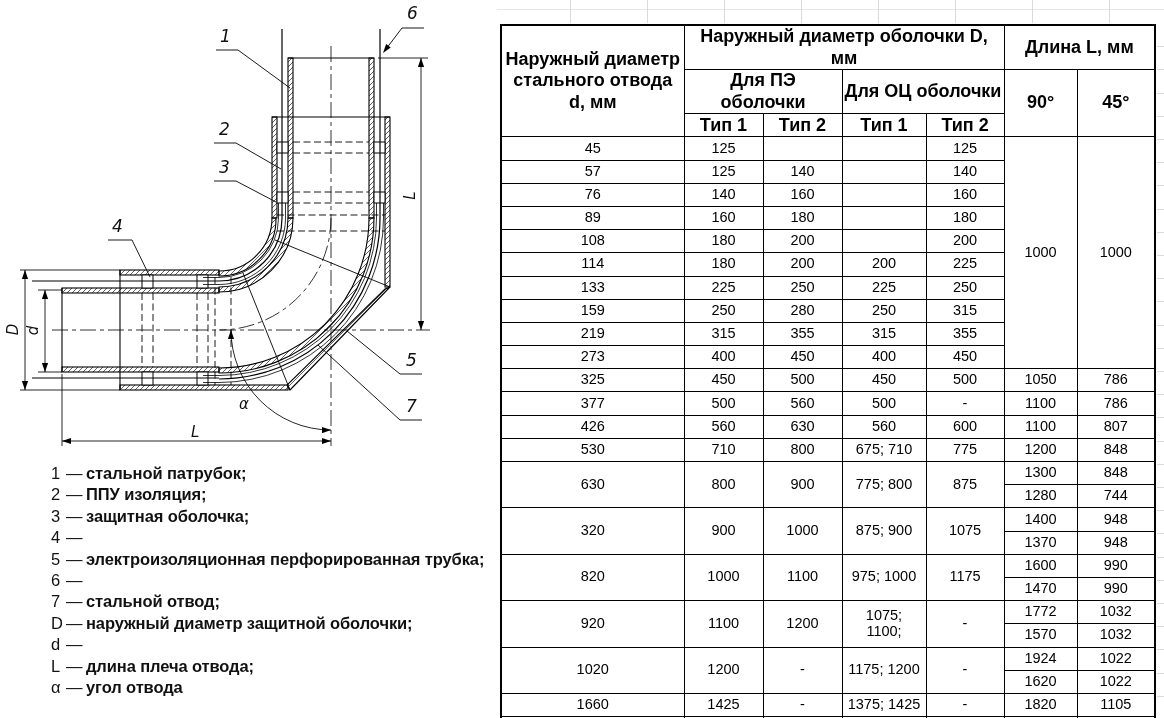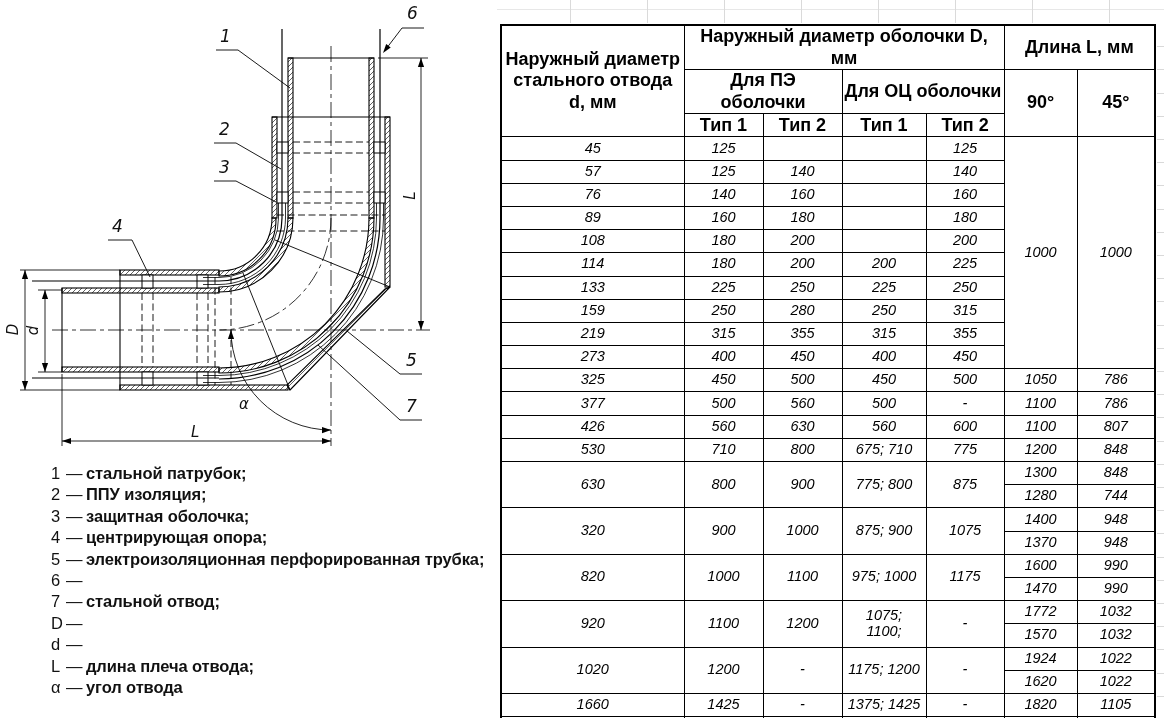--- a/index.html
+++ b/index.html
@@ -25,21 +25,21 @@
   
   .dims-table{position:absolute;left:500px;top:24px;width:654px;border-collapse:collapse;
               table-layout:fixed;border:2px solid #000;}
   .dims-table th,.dims-table td{border:1px solid #000;text-align:center;vertical-align:middle;
               padding:0 2px;overflow:hidden;}
   .dims-table thead th{font-weight:bold;font-size:18px;line-height:1.2;margin-left:36px;}
   .dims-table thead tr:nth-child(1){height:27px;}
   .dims-table thead tr:nth-child(2){height:23px;}
   .dims-table thead tr:nth-child(3){height:23px;}
   .dims-table tbody td{font-size:14.5px;white-space:pre-line;line-height:1.1;}
-  .dims-table tbody tr{height:23.2px;font-style:italic;}
+  .dims-table tbody tr{height:23.2px;}
 
   
   .grid-h-top{position:absolute;left:497px;top:9px;width:667px;height:1px;background:#e7e7e7;}
   .grid-v{position:absolute;top:0;width:1px;height:23px;background:#dadada;}
   .grid-right{position:absolute;left:1157px;top:24px;width:7px;height:678px;
      background:repeating-linear-gradient(to bottom,transparent 0,transparent 22.2px,#d9d9d9 22.2px,#d9d9d9 23.2px);}
 </style>
 </head>
 <body>
 
@@ -221,39 +221,39 @@
         <span class="legend-txt">ППУ изоляция;</span>
       </div>
       <div class="legend-row">
         <span class="legend-sym">3</span>
         <span class="legend-dash">—</span>
         <span class="legend-txt">защитная оболочка;</span>
       </div>
       <div class="legend-row">
         <span class="legend-sym">4</span>
         <span class="legend-dash">—</span>
-        <span class="legend-txt">центрирующая опора;</span>
       </div>
       <div class="legend-row">
         <span class="legend-sym">5</span>
         <span class="legend-dash">—</span>
         <span class="legend-txt">электроизоляционная перфорированная трубка;</span>
       </div>
       <div class="legend-row">
         <span class="legend-sym">6</span>
         <span class="legend-dash">—</span>
       </div>
       <div class="legend-row">
         <span class="legend-sym">7</span>
         <span class="legend-dash">—</span>
         <span class="legend-txt">стальной отвод;</span>
       </div>
       <div class="legend-row">
         <span class="legend-sym">D</span>
         <span class="legend-dash">—</span>
+        <span class="legend-txt">наружный диаметр защитной оболочки;</span>
       </div>
       <div class="legend-row">
         <span class="legend-sym">d</span>
         <span class="legend-dash">—</span>
       </div>
       <div class="legend-row">
         <span class="legend-sym">L</span>
         <span class="legend-dash">—</span>
         <span class="legend-txt">длина плеча отвода;</span>
       </div>

